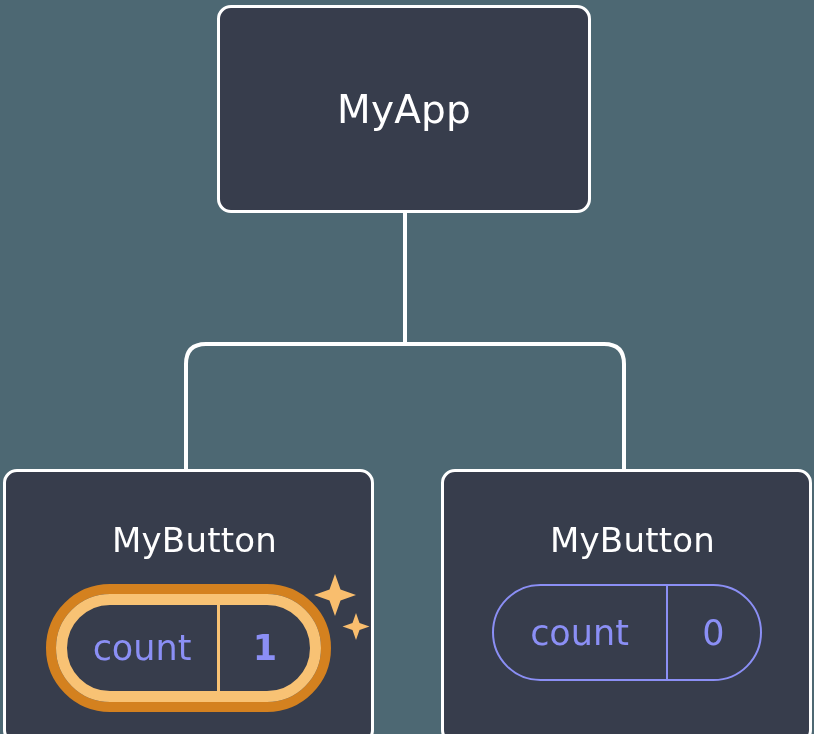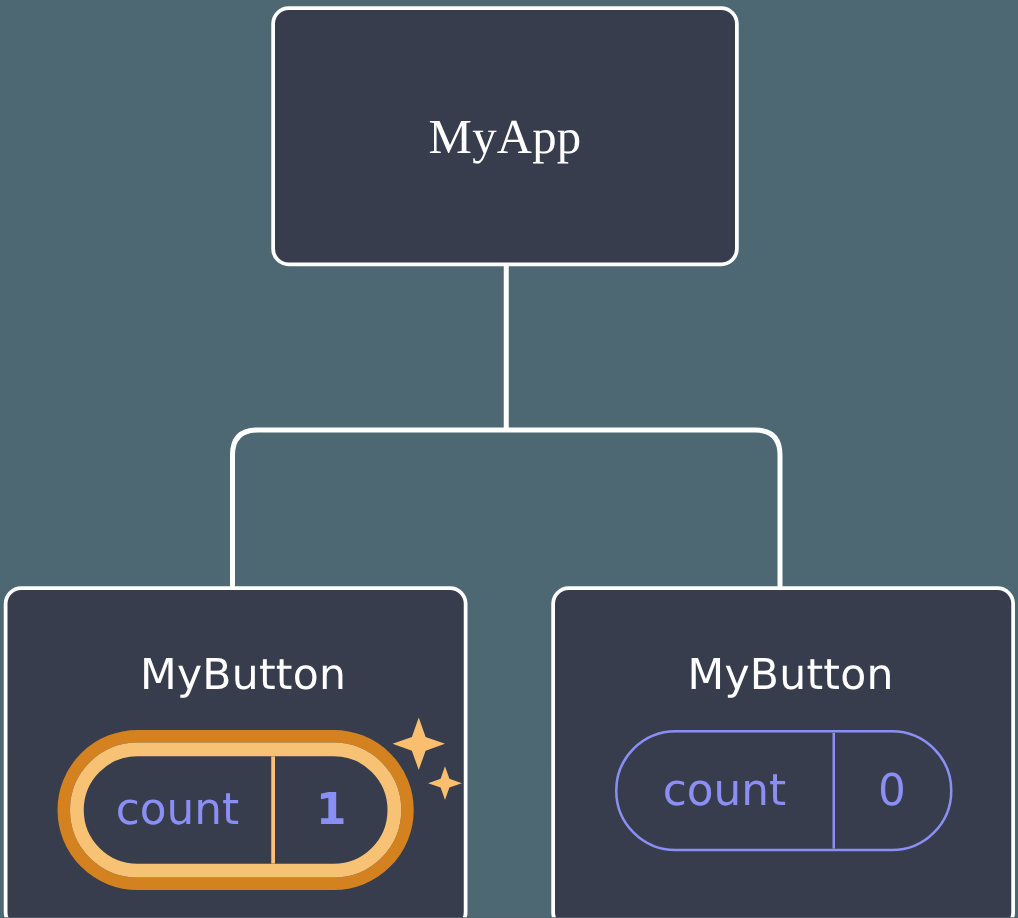--- a/index.html
+++ b/index.html
@@ -30,21 +30,20 @@
     border-radius: 14px;
   }
   .node-root {
     left: 217px;
     top: 5px;
     width: 374px;
     height: 208px;
     display: flex;
     align-items: center;
     justify-content: center;
-    font-family: Liberation Serif, serif;
   }
   .node-child {
     top: 469px;
     height: 275px;
     display: flex;
     flex-direction: column;
     align-items: center;
   }
   .node-child-left {
     left: 3px;

